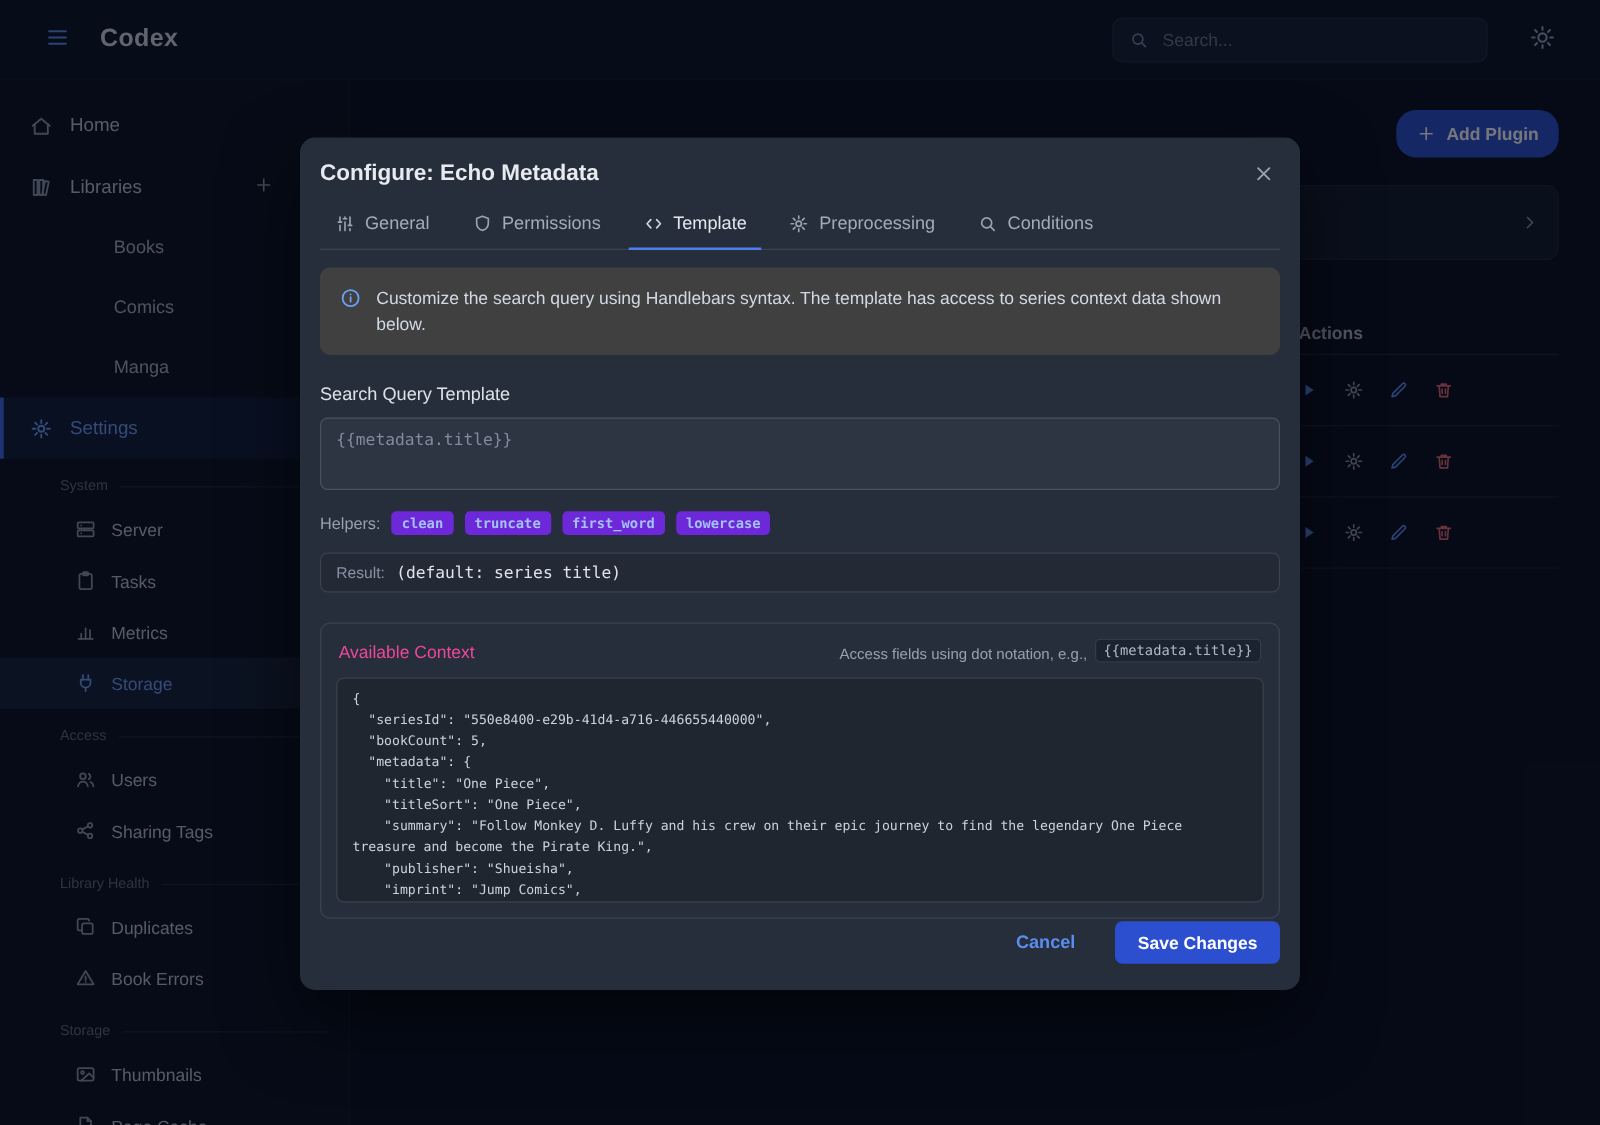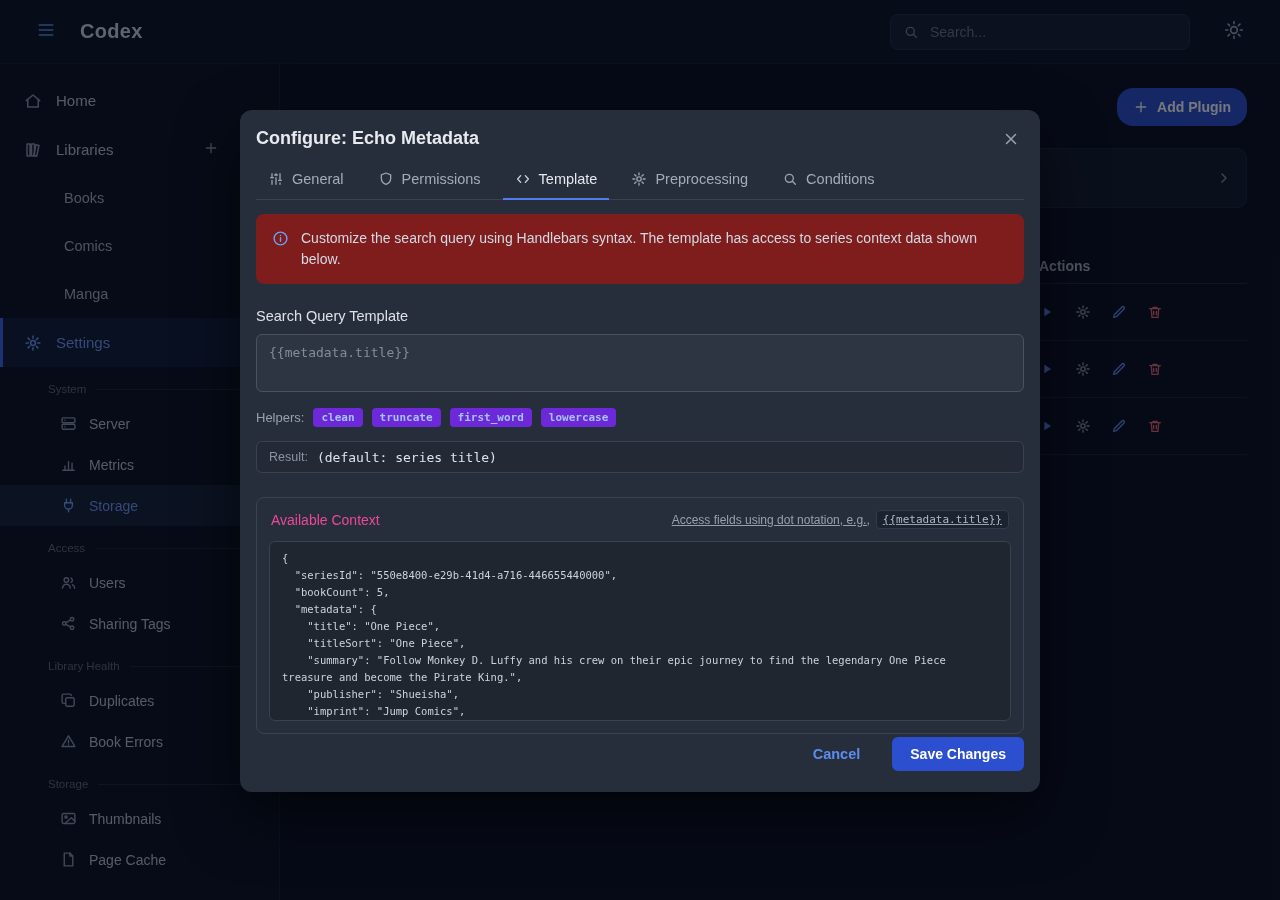--- a/index.html
+++ b/index.html
@@ -18,21 +18,21 @@
   .search { margin-left: auto; width: 300px; height: 36px; background: #161e30; border: 1px solid #242d43; border-radius: 8px; display: flex; align-items: center; gap: 9px; padding: 0 12px; color: #77809a; }
   .search input { background: transparent; border: none; outline: none; color: #c7cdd7; font-size: 14px; width: 100%; }
   .search input::placeholder { color: #6b7488; }
   .theme-btn { margin-left: 10px; background: none; border: none; color: #98a3b8; padding: 4px; cursor: pointer; }
 
   
   .sidebar { position: absolute; top: 64px; left: 0; bottom: 0; width: 280px; background: #0b101e; border-right: 1px solid #141b2b; padding: 12px 0 0; overflow: hidden; z-index: 5; }
   .side-item { display: flex; align-items: center; gap: 14px; height: 49px; padding: 0 24px; font-size: 15px; color: #b9c0cc; cursor: pointer; }
   .side-item .ic { color: #8b94a6; }
   .side-item .grow { flex: 1; }
-  .side-item.sub { padding-left: 64px; height: 48px; font-size: 14.5px; color: #a7aeba; }
+  .side-item.sub { padding-left: 91px; height: 48px; font-size: 14.5px; color: #a7aeba; }
   .side-item.active-primary { background: #101b36; border-left: 3px solid #3e66e8; padding-left: 21px; color: #6f9bf4; }
   .side-item.active-primary .ic { color: #6f9bf4; }
   .mini-btn { background: none; border: none; color: #5b8def; padding: 2px; cursor: pointer; }
   .section-head { display: flex; align-items: center; gap: 10px; padding: 16px 16px 8px 48px; color: #5f6878; font-size: 11.5px; }
   .section-head .line { flex: 1; height: 1px; background: #1c2435; }
   .side-item.nested { padding-left: 60px; height: 41px; font-size: 14px; gap: 12px; }
   .side-item.nested .ic { width: 17px; height: 17px; }
   .side-item.active-sub { background: #151f33; color: #6f9bf4; }
   .side-item.active-sub .ic { color: #6f9bf4; }
 
@@ -53,34 +53,34 @@
   .overlay { position: absolute; inset: 0; background: rgba(4, 8, 18, .55); z-index: 20; }
   .modal { position: absolute; left: 240px; top: 110px; width: 800px; height: 682px; background: #272e3b; border-radius: 12px; box-shadow: 0 24px 60px rgba(0,0,0,.55); padding: 18px 16px 0; z-index: 30; }
   .modal-title { font-size: 18px; font-weight: 600; color: #e7eaef; }
   .modal-close { position: absolute; top: 16px; right: 16px; background: none; border: none; color: #9aa3b4; padding: 4px; cursor: pointer; }
   .tabs { display: flex; gap: 10px; margin-top: 20px; border-bottom: 1px solid #3a4252; }
   .tab { display: flex; align-items: center; gap: 8px; padding: 2px 12px 12px; color: #a3abba; font-size: 14.5px; position: relative; background: none; border: none; cursor: pointer; font-family: inherit; }
   .tab .ic16 { color: #99a2b2; }
   .tab.active { color: #e3e7ee; }
   .tab.active .ic16 { color: #cfd5df; }
   .tab.active::after { content: ""; position: absolute; left: 0; right: 0; bottom: -1px; height: 2px; background: #4f7df0; }
-  .info-banner { margin-top: 14px; background: #7f1d1d; border-radius: 8px; padding: 14px 16px; display: flex; gap: 12px; color: #d2d9e4; font-size: 14px; line-height: 1.5; }
+  .info-banner { margin-top: 14px; background: #404040; border-radius: 8px; padding: 14px 16px; display: flex; gap: 12px; color: #d2d9e4; font-size: 14px; line-height: 1.5; }
   .info-banner .ic { color: #6ca0f4; margin-top: 2px; width: 17px; height: 17px; }
   .field-label { margin-top: 24px; font-size: 14.5px; color: #dde1e8; }
   .template-input { margin-top: 10px; width: 100%; height: 58px; background: #2d3442; border: 1px solid #4a5262; border-radius: 6px; padding: 10px 12px; font-family: "DejaVu Sans Mono", monospace; font-size: 13px; color: #dfe3ea; resize: none; outline: none; }
   .template-input::placeholder { color: #828c9d; }
   .helpers { display: flex; align-items: center; gap: 9px; margin-top: 12px; font-size: 13px; color: #97a0af; }
   .badge { background: #6d28d9; color: #a3c2f7; font-family: "DejaVu Sans Mono", monospace; font-size: 11px; font-weight: 700; padding: 3px 8px; border-radius: 4px; }
   .result { margin-top: 14px; height: 32px; background: #232a36; border: 1px solid #3a4252; border-radius: 6px; display: flex; align-items: center; gap: 9px; padding: 0 12px; }
   .result-label { font-size: 12.5px; color: #8a93a4; }
   .result-value { font-family: "DejaVu Sans Mono", monospace; font-size: 13px; color: #dfe3ea; }
   .context-panel { margin-top: 24px; border: 1px solid #3a4252; border-radius: 8px; }
   .context-head { display: flex; align-items: center; justify-content: space-between; padding: 12px 14px; }
   .context-title { font-size: 14px; color: #ec4899; }
-  .context-hint { font-size: 12px; color: #97a0af; display: flex; align-items: center; gap: 6px; text-decoration: underline; }
+  .context-hint { font-size: 12px; color: #97a0af; display: flex; align-items: flex-end; gap: 6px; }
   .code-chip { background: #1b2230; border: 1px solid #323b4c; border-radius: 4px; padding: 2px 6px; font-family: "DejaVu Sans Mono", monospace; font-size: 11px; color: #b0b8c7; }
   .code-box { margin: 0 12px 12px; background: #1f2630; border: 1px solid #39424f; border-radius: 6px; height: 180px; overflow: hidden; padding: 8px 12px; }
   .code-box pre { margin: 0; font-family: "DejaVu Sans Mono", monospace; font-size: 10.5px; line-height: 17px; color: #ccd2db; white-space: pre-wrap; word-break: break-word; }
   .modal-footer { position: absolute; left: 0; right: 0; bottom: 0; height: 76px; display: flex; align-items: center; justify-content: flex-end; gap: 26px; padding: 0 16px; }
   .btn-cancel { color: #5b8def; background: none; border: none; font-size: 14.5px; font-weight: 600; cursor: pointer; }
   .btn-save { background: #2c4fd0; color: #fff; border: none; border-radius: 6px; height: 34px; padding: 0 18px; font-size: 14px; font-weight: 600; cursor: pointer; }
 </style>
 </head>
 <body>
 
@@ -157,20 +157,27 @@
       <span>System</span>
       <span class="line"></span>
     </div>
     <div class="side-item nested">
       <svg class="ic" viewBox="0 0 24 24">
           <rect x="3" y="4" width="18" height="7" rx="1.5"></rect>
           <rect x="3" y="13" width="18" height="7" rx="1.5"></rect>
           <path d="M7 7.5h.01M7 16.5h.01"></path>
         </svg>
       <span>Server</span>
+    </div>
+    <div class="side-item nested">
+      <svg class="ic" viewBox="0 0 24 24">
+          <rect x="5" y="4.5" width="14" height="17" rx="2"></rect>
+          <rect x="9" y="2.5" width="6" height="3.5" rx="1"></rect>
+        </svg>
+      <span>Tasks</span>
     </div>
     <div class="side-item nested">
       <svg class="ic" viewBox="0 0 24 24">
           <path d="M4 20h16"></path>
           <path d="M7 20v-6M12 20V8M17 20V10"></path>
         </svg>
       <span>Metrics</span>
     </div>
     <div class="side-item nested active-sub">
       <svg class="ic" viewBox="0 0 24 24">

